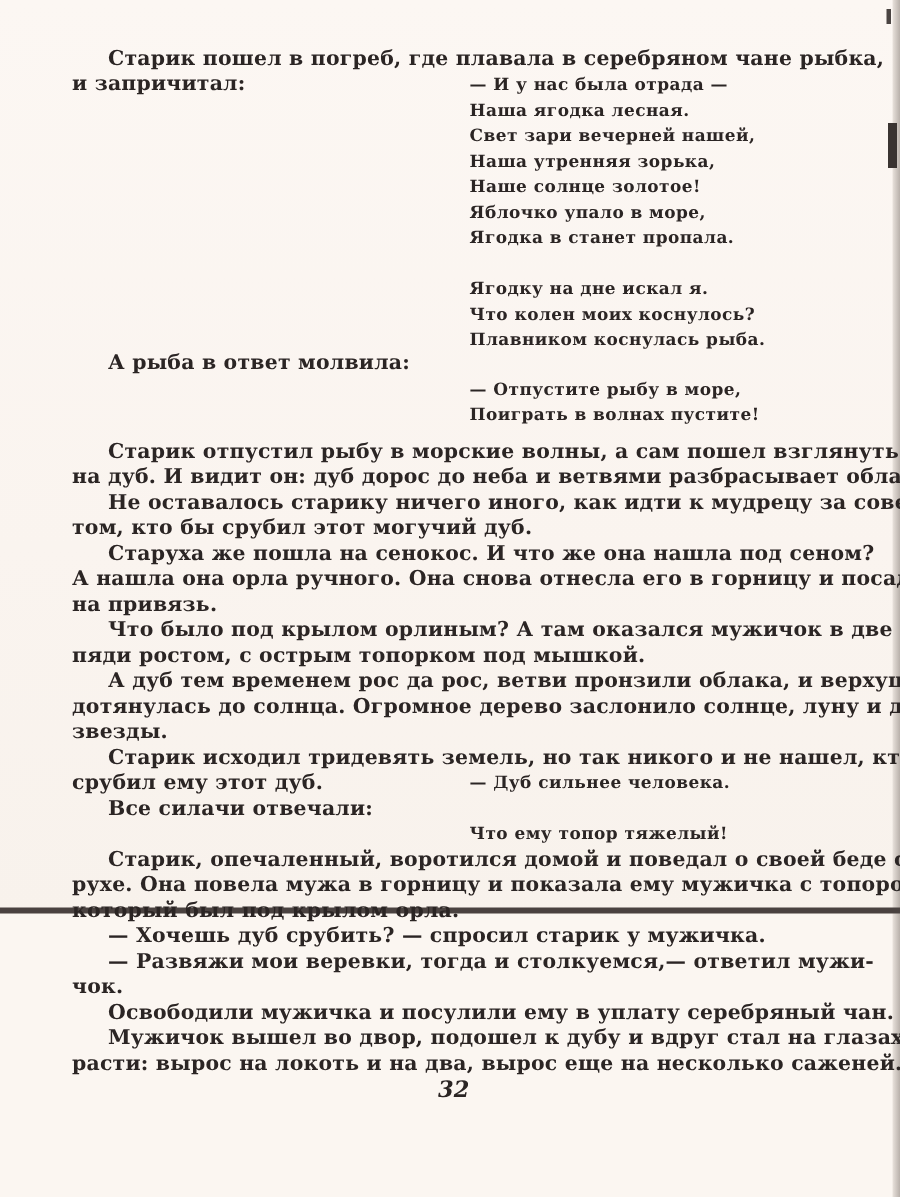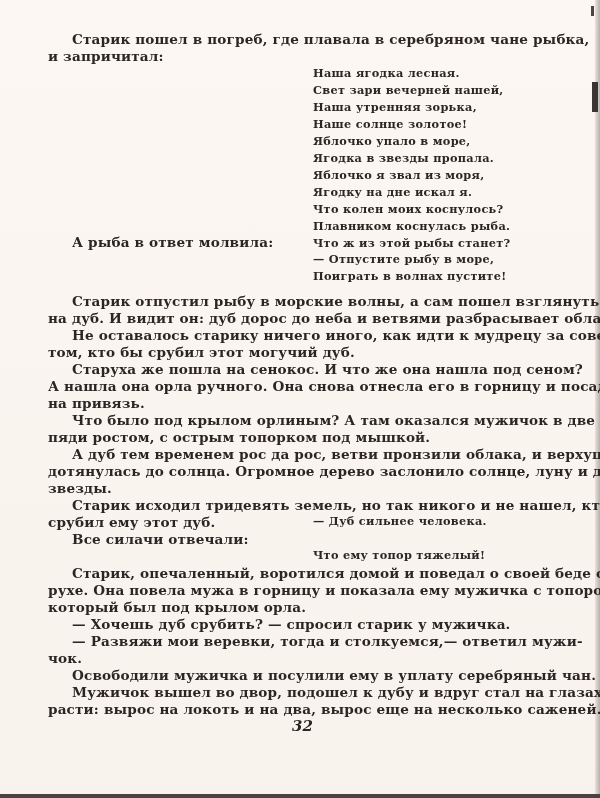--- a/index.html
+++ b/index.html
@@ -4,21 +4,21 @@
   <style>
     html, body { margin: 0; padding: 0; }
     body {
       width: 600px; height: 798px; overflow: hidden;
       background: #fbf6f1;
       font-family: "DejaVu Serif", "Liberation Serif", serif;
       color: #2b2524;
       position: relative;
     }
     .page {
-      position: absolute; left: 0; top: 0; width: 600px; height: 798px;
+      position: absolute; left: 0; top: 0; width: 600px; height: 609px;
       background: linear-gradient(180deg, #fcf7f3 0%, #faf4ef 60%, #f8f2ec 100%);
     }
     .right-edge {
       position: absolute; right: 0; top: 0; width: 5px; height: 798px;
       background: linear-gradient(90deg, #e9e2dc 0%, #b8b0aa 100%);
     }
     .edge-mark {
       position: absolute; right: 2px; top: 82px; width: 6px; height: 30px;
       background: #3a3432;
     }
@@ -53,31 +53,30 @@
 
 <div class="page">
   <div class="right-edge"></div>
   <div class="edge-mark"></div>
   <div class="edge-mark2"></div>
   <div class="bottom-edge"></div>
 
   <div class="line first" style="top:31px">Старик пошел в погреб, где плавала в серебряном чане рыбка,</div>
   <div class="line last" style="top:48px">и запричитал:</div>
 
+  <div class="verse" style="top:48px">— И у нас была отрада —</div>
   <div class="verse" style="top:65px">Наша ягодка лесная.</div>
   <div class="verse" style="top:99px">Наша утренняя зорька,</div>
   <div class="verse" style="top:82px">Свет зари вечерней нашей,</div>
   <div class="verse" style="top:116px">Наше солнце золотое!</div>
   <div class="verse" style="top:133px">Яблочко упало в море,</div>
-  <div class="verse" style="top:150px">Ягодка в звезды пропала.</div>
-  <div class="verse" style="top:167px">Яблочко я звал из моря,</div>
+  <div class="verse" style="top:150px">Ягодка в станет пропала.</div>
   <div class="verse" style="top:184px">Ягодку на дне искал я.</div>
   <div class="verse" style="top:201px">Что колен моих коснулось?</div>
   <div class="verse" style="top:218px">Плавником коснулась рыба.</div>
-  <div class="verse" style="top:235px">Что ж из этой рыбы станет?</div>
 
   <div class="line lastind" style="top:234px">А рыба в ответ молвила:</div>
 
   <div class="verse" style="top:251px">— Отпустите рыбу в море,</div>
   <div class="verse" style="top:268px">Поиграть в волнах пустите!</div>
 
   <div class="line first" style="top:293px">Старик отпустил рыбу в морские волны, а сам пошел взглянуть</div>
   <div class="line full" style="top:310px">на дуб. И видит он: дуб дорос до неба и ветвями разбрасывает облака.</div>
 
   <div class="line first" style="top:327px">Не оставалось старику ничего иного, как идти к мудрецу за сове-</div>

